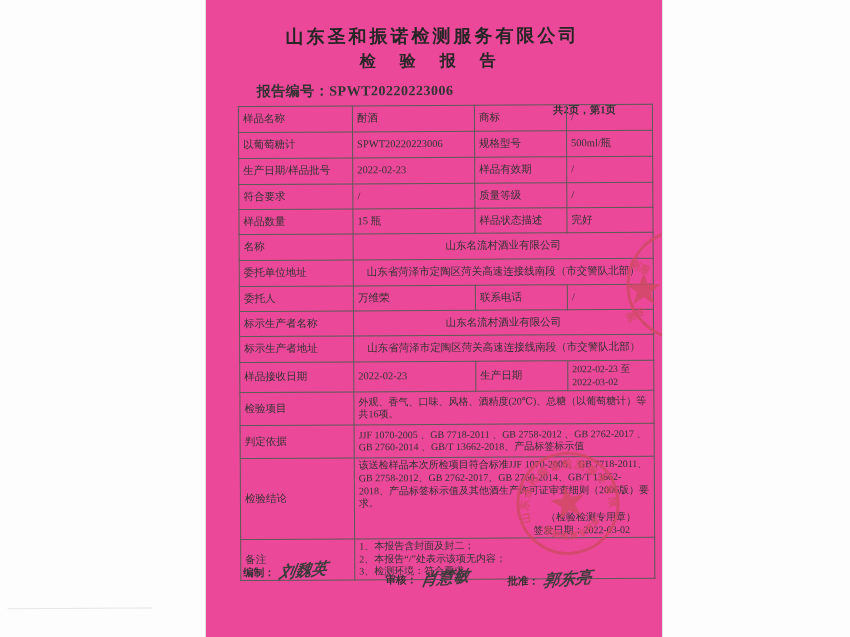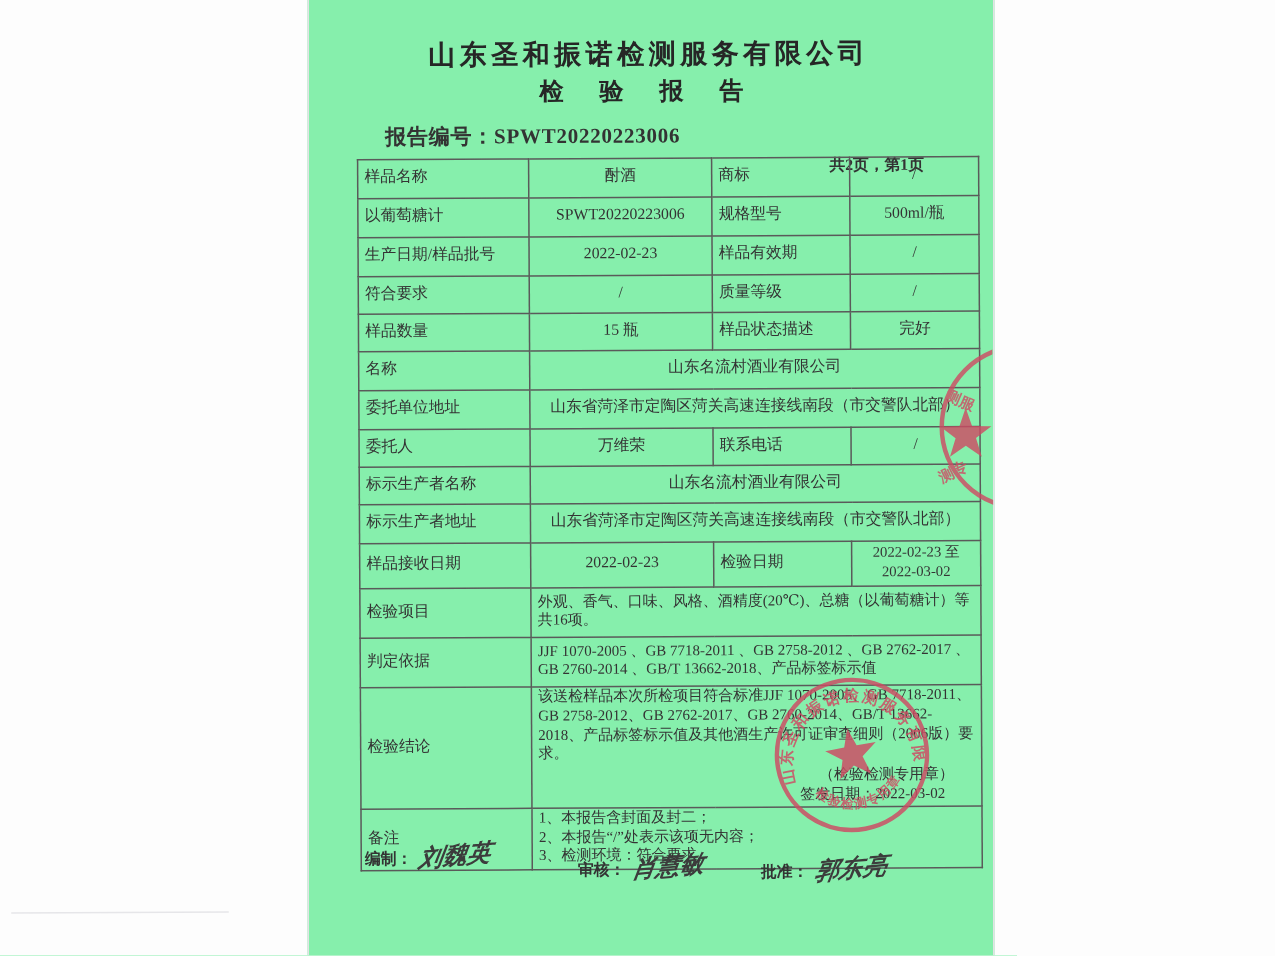--- a/index.html
+++ b/index.html
@@ -7,21 +7,21 @@
     width:850px;height:637px;overflow:hidden;
     background:#fdfdfd;
     font-family:"Liberation Serif","DejaVu Serif",serif;
     color:#2e2e2e;
     position:relative;
   }
   .canvas{position:absolute;inset:0;width:850px;height:637px;}
   .page{
     position:absolute;left:205px;top:0;width:456px;height:637px;
     border-left:1px solid #e2e2e4;border-right:1px solid #e2e2e4;
-    background:#86efac;
+    background:#ec4899;
   }
   .sheet{position:absolute;inset:0;transform:rotate(-0.3deg);}
   .title{
     position:absolute;left:0;top:24px;width:456px;text-align:center;
     font-size:18px;font-weight:bold;letter-spacing:3px;color:#262626;
   }
   .subtitle{
     position:absolute;left:0;top:51px;width:456px;text-align:center;
     font-size:16px;font-weight:bold;letter-spacing:10px;color:#262626;
   }
@@ -37,21 +37,21 @@
     border-collapse:collapse;table-layout:fixed;
     font-size:10.5px;color:#343434;
   }
   table.rpt td{
     border:1px solid #5a5a5a;
     padding:1px 4px;vertical-align:middle;
     line-height:12.5px;
     overflow:hidden;
   }
   td.lbl{}
-  td.val{text-align:center;}
+  td.val{text-align:left;}
   td.valL{text-align:center;}
   td.blk{text-align:left;padding:2px 6px;}
   .conc-text{font-size:10px;line-height:12.8px;text-align:left;}
   .conc-note{font-size:10px;text-align:right;padding-right:14px;margin-top:2px;}
   .conc-date{font-size:10px;text-align:right;padding-right:20px;}
   .note-line{font-size:10px;line-height:12.5px;text-align:left;}
   .footer{position:absolute;left:0;top:556px;width:456px;height:44px;font-size:11px;color:#333;}
   .sig-group{position:absolute;white-space:nowrap;}
   .sig-label{font-weight:bold;font-size:10.5px;}
   .sig{
@@ -132,21 +132,21 @@
           <td class="lbl">标示生产者名称</td>
           <td class="valL" colspan="3">山东名流村酒业有限公司</td>
         </tr>
         <tr style="height:26px">
           <td class="lbl">标示生产者地址</td>
           <td class="valL" colspan="3">山东省菏泽市定陶区菏关高速连接线南段（市交警队北部）</td>
         </tr>
         <tr style="height:30px">
           <td class="lbl">样品接收日期</td>
           <td class="val">2022-02-23</td>
-          <td class="lbl">检验日期</td>
+          <td class="lbl">生产日期</td>
           <td class="val" style="font-size:9.8px">2022-02-23 至 2022-03-02</td>
         </tr>
         <tr style="height:33px">
           <td class="lbl">检验项目</td>
           <td class="blk" colspan="3" style="font-size:10px">外观、香气、口味、风格、酒精度(20℃)、总糖（以葡萄糖计）等共16项。</td>
         </tr>
         <tr style="height:33px">
           <td class="lbl">判定依据</td>
           <td class="blk" colspan="3" style="font-size:10px">JJF 1070-2005 、GB 7718-2011 、GB 2758-2012 、GB 2762-2017 、GB 2760-2014 、GB/T 13662-2018、产品标签标示值</td>
         </tr>

